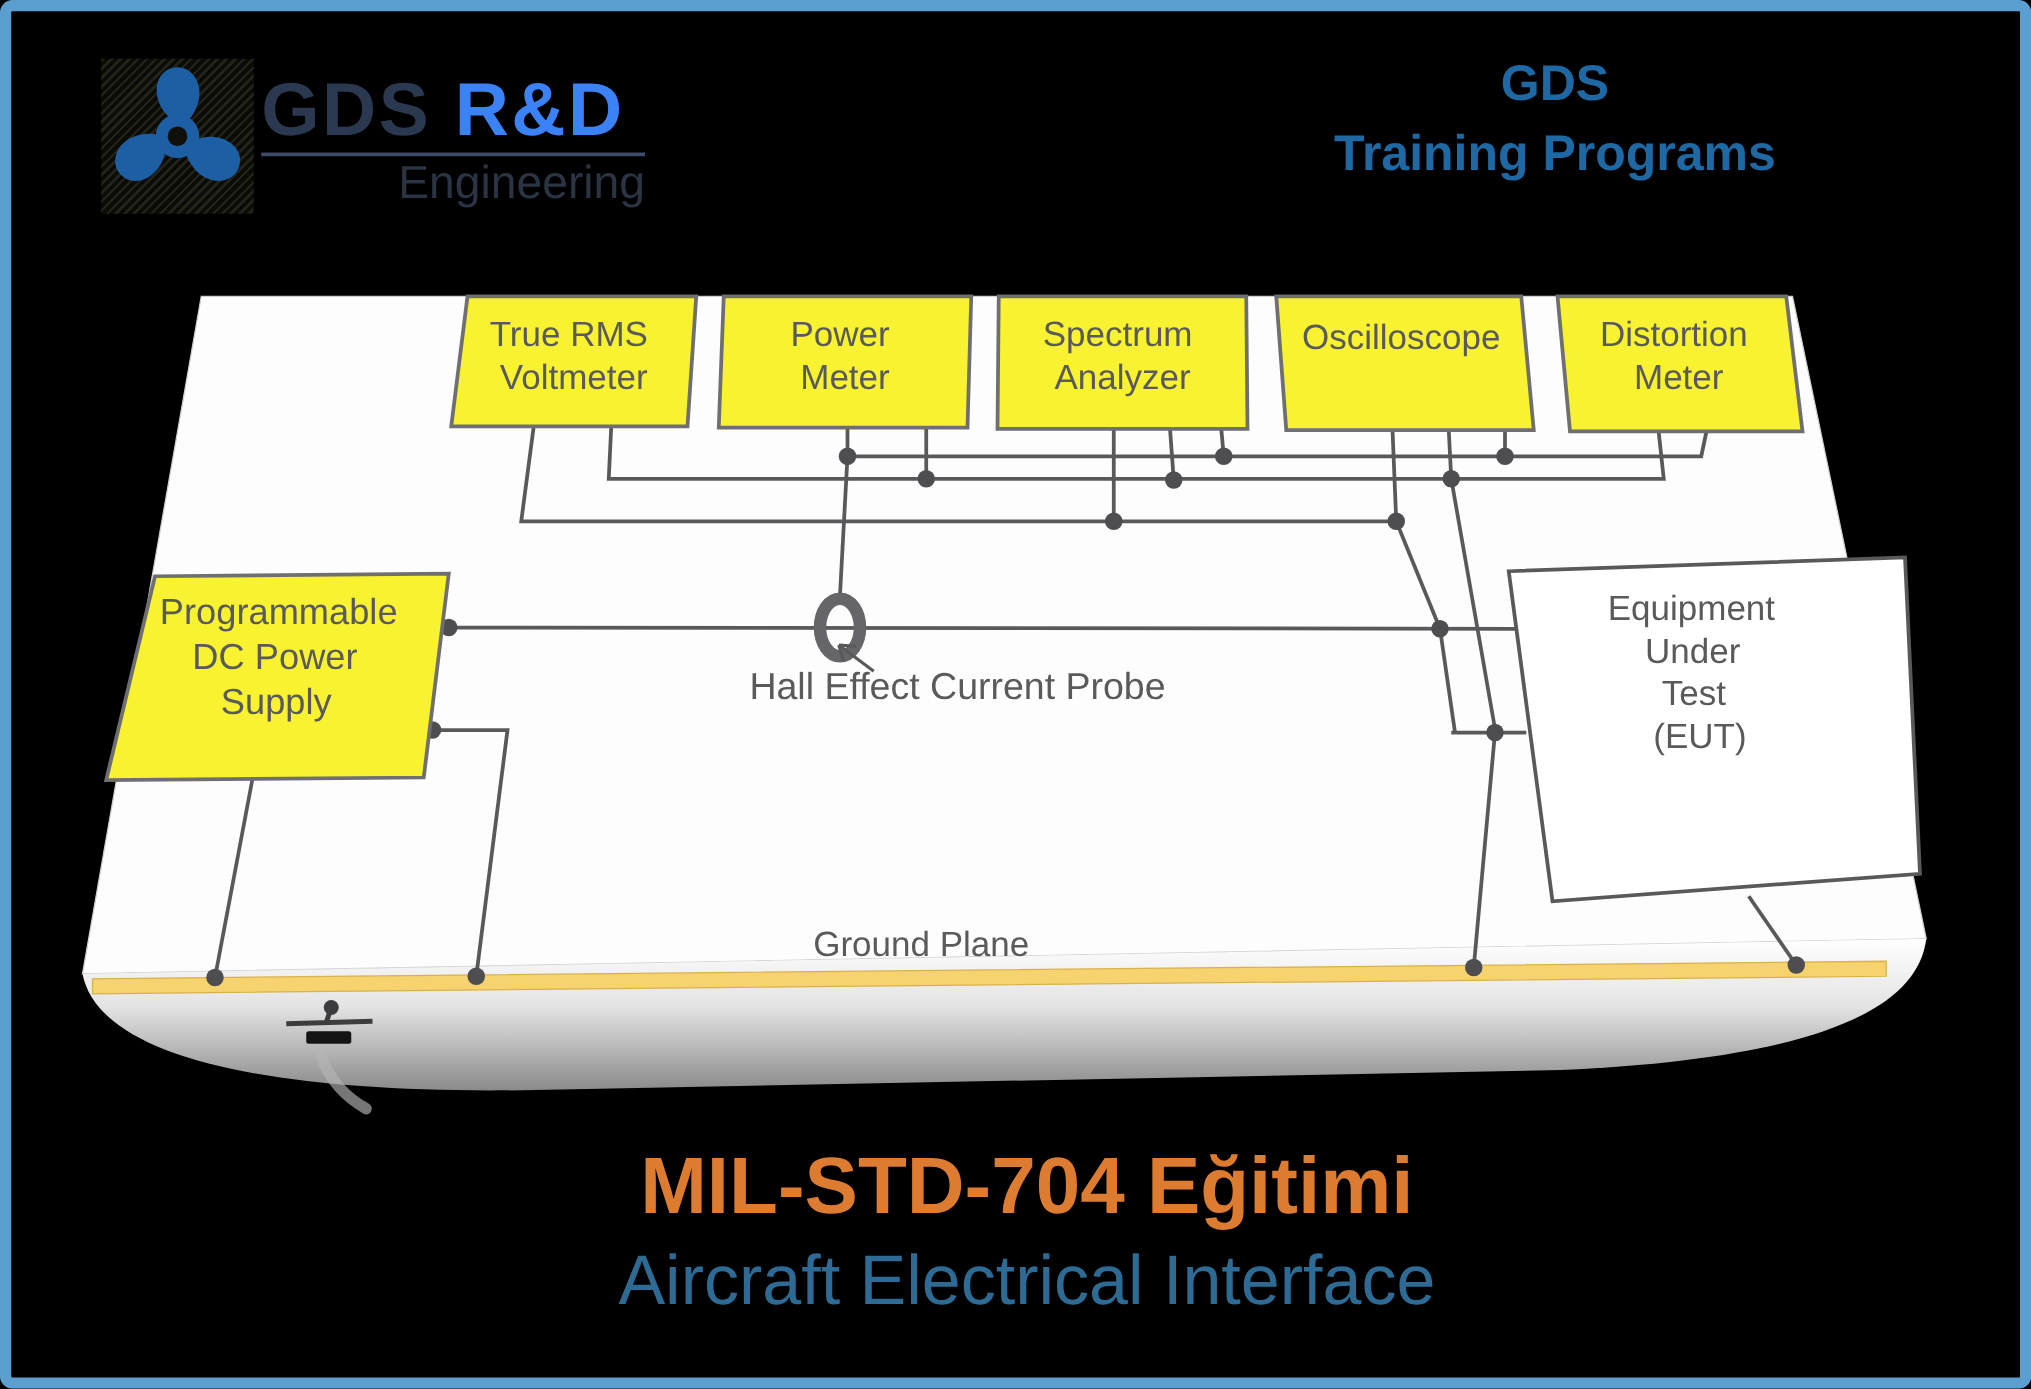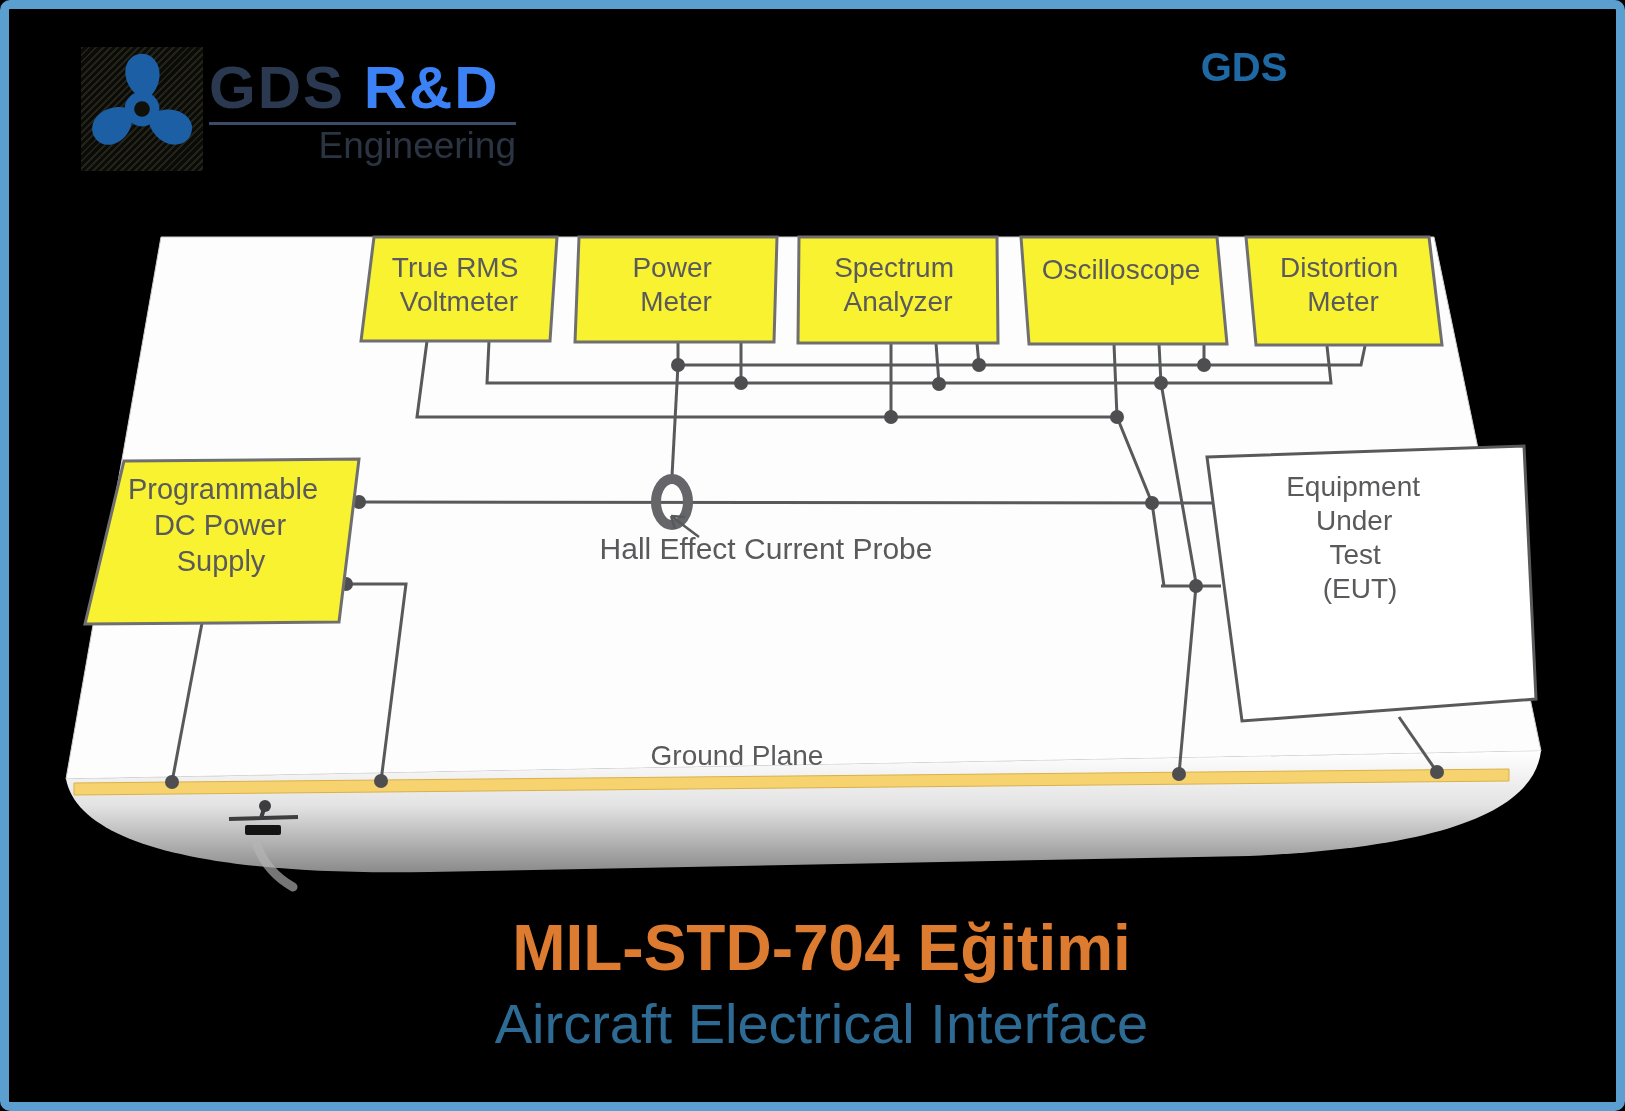--- a/index.html
+++ b/index.html
@@ -180,18 +180,19 @@
         <circle r="9" fill="#10100b"></circle>
       </g>
     </svg>
   </div>
   <div class="logo-text"><span class="gds">GDS</span>&nbsp;<span class="rnd">R&amp;D</span></div>
   <div class="logo-underline"></div>
   <div class="logo-eng">Engineering</div>
 
   <div class="hdr-right">
     <div>GDS</div>
+    <div>Training Programs</div>
   </div>
 
   <div class="title-main">MIL-STD-704 Eğitimi</div>
   <div class="title-sub">Aircraft Electrical Interface</div>
 
 </div>
 
 </body></html>

